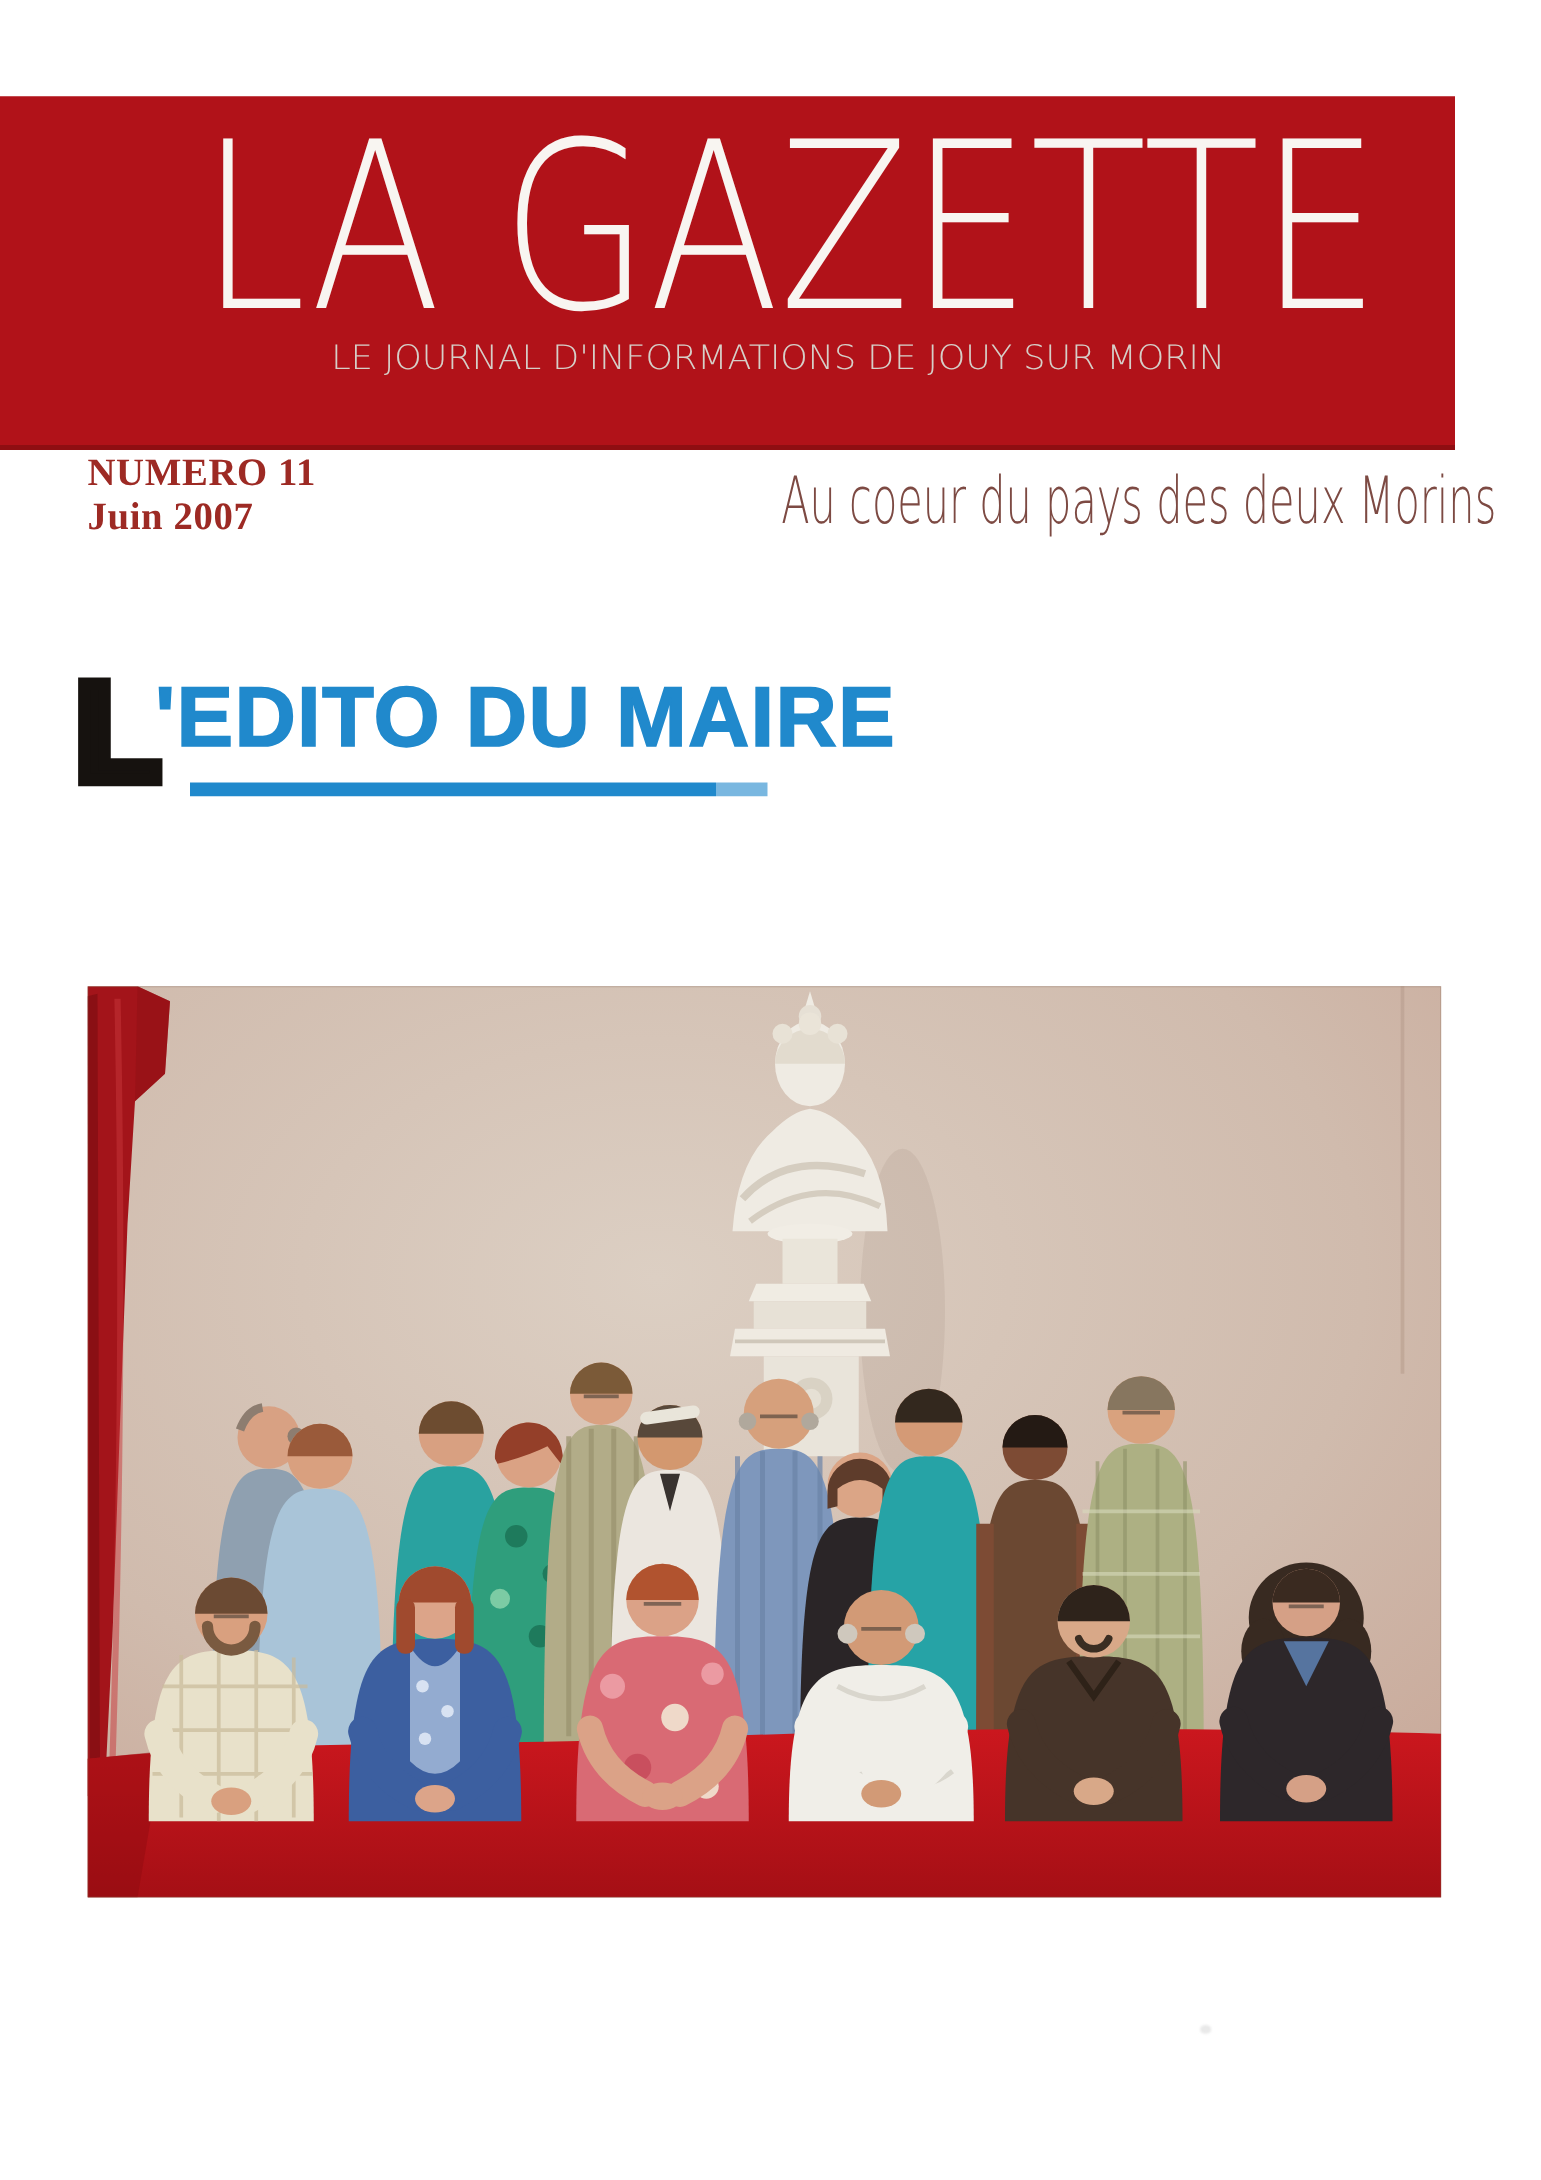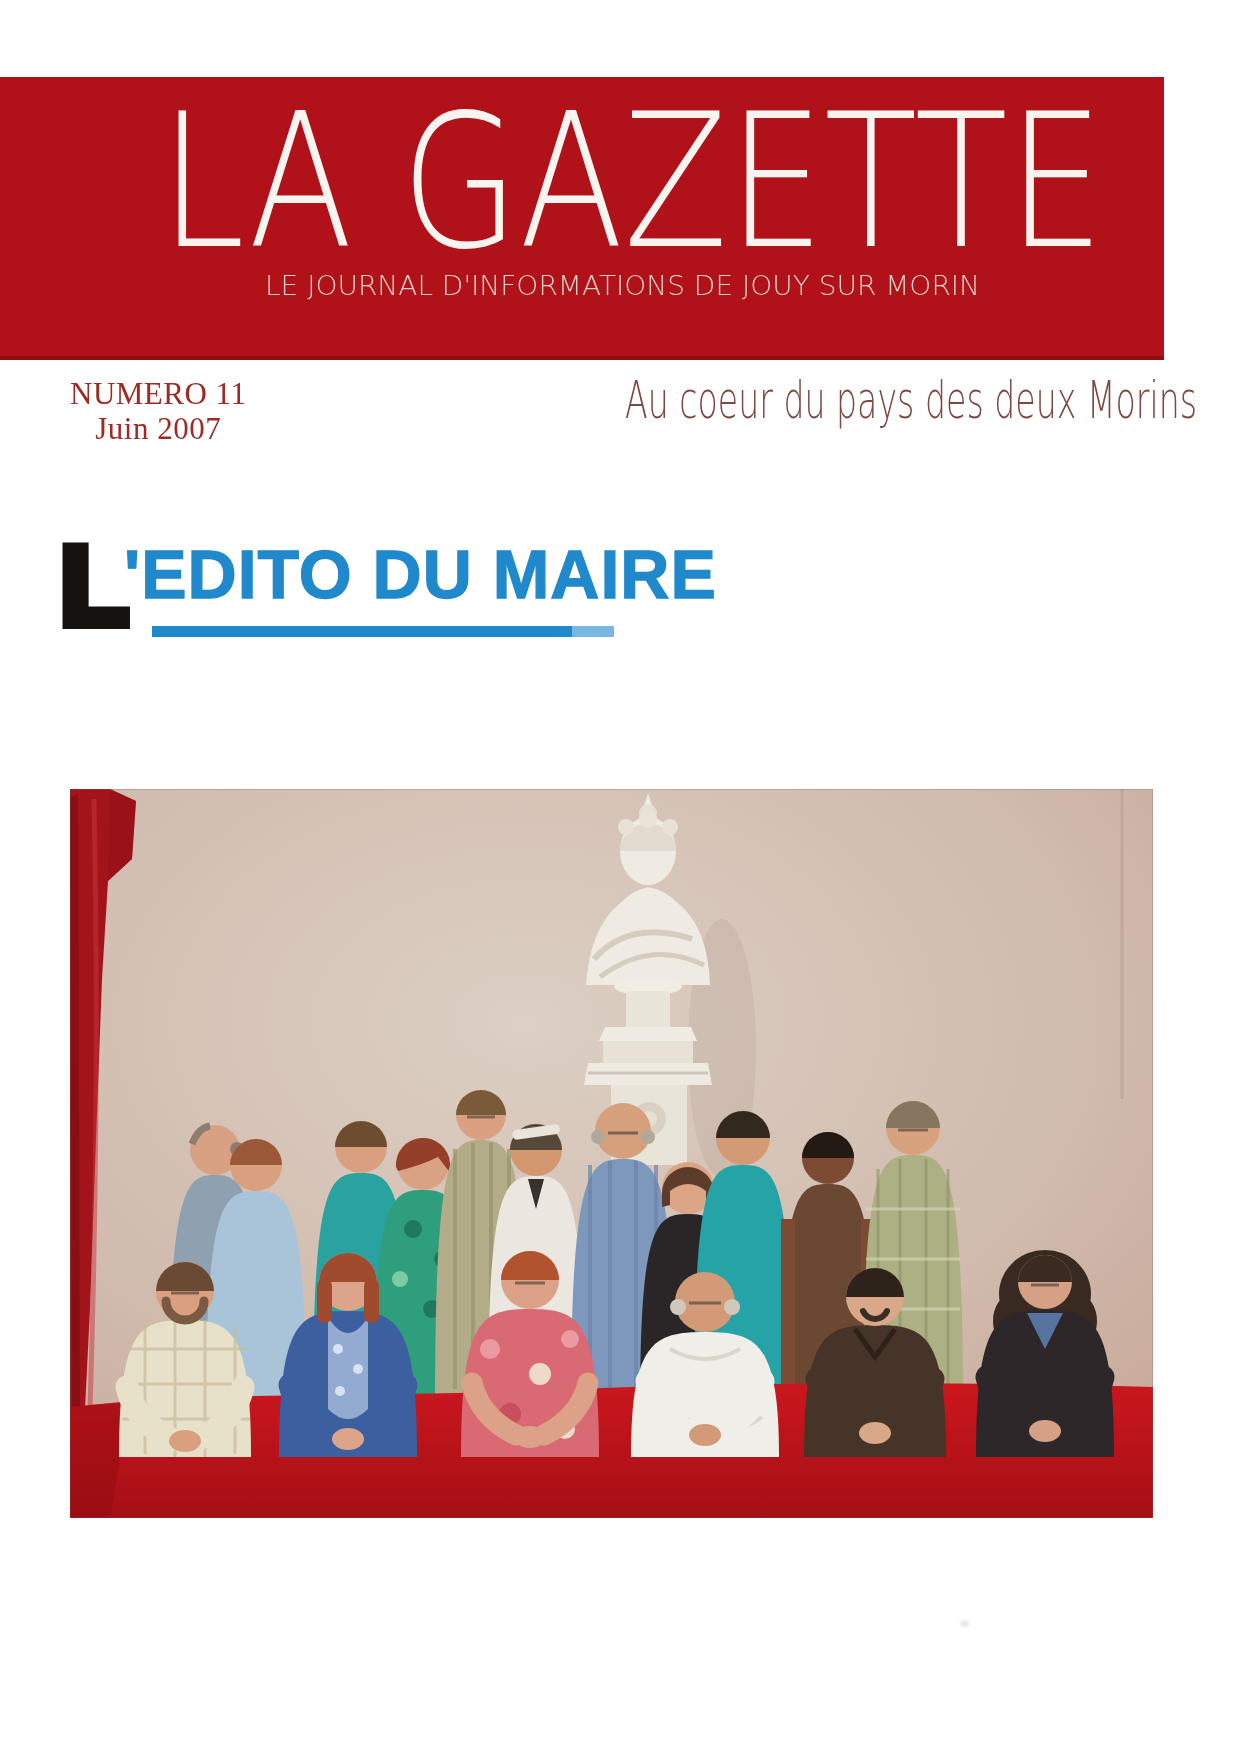--- a/index.html
+++ b/index.html
@@ -9,23 +9,23 @@
     --subtitle-gray:#d6cfc8; --tagline-brown:#7d4a43; --masthead-white:#f8f5f1;
   }
   html,body{margin:0;padding:0;background:#ffffff;}
   .page{position:relative;width:1233px;height:1744px;background:#fff;overflow:hidden;
         font-family:"Liberation Sans", sans-serif;}
   .banner{position:absolute;left:0;top:77px;width:1164px;height:279px;
           background:var(--banner-red);border-bottom:4px solid #8f0e12;}
   .banner svg{display:block;}
   .masthead-title{font-family:"DejaVu Sans","Liberation Sans",sans-serif;font-weight:200;}
   .masthead-subtitle{font-family:"DejaVu Sans","Liberation Sans",sans-serif;font-weight:200;}
-  .issue{position:absolute;left:70px;top:376px;color:var(--issue-red);
-         font-family:"Liberation Serif", serif;font-weight:normal;font-size:31px;
-         line-height:35px;letter-spacing:.5px;text-align:center;}
+  .issue{position:absolute;left:70px;top:360px;color:var(--issue-red);
+         font-family:"Liberation Serif", serif;font-weight:bold;font-size:31px;
+         line-height:35px;letter-spacing:.5px;}
   .tagline-svg{position:absolute;left:600px;top:340px;}
   .dropcap{position:absolute;left:60px;top:530px;font-size:112px;line-height:1;
            font-weight:bold;color:var(--dropcap-black);
            -webkit-text-stroke:10px var(--dropcap-black);}
   .edito-heading{position:absolute;left:124px;top:549px;font-size:68px;line-height:51px;
            font-weight:bold;color:var(--heading-blue);letter-spacing:1px;
            -webkit-text-stroke:1.3px var(--heading-blue);white-space:nowrap;}
   .edito-bar{position:absolute;left:152px;top:626px;width:462px;height:11px;
            background:linear-gradient(90deg,var(--heading-blue) 0 91%,#79b7e0 91% 100%);}
   .paragraph{position:absolute;left:63px;top:652px;width:1110px;color:var(--text-dark);

